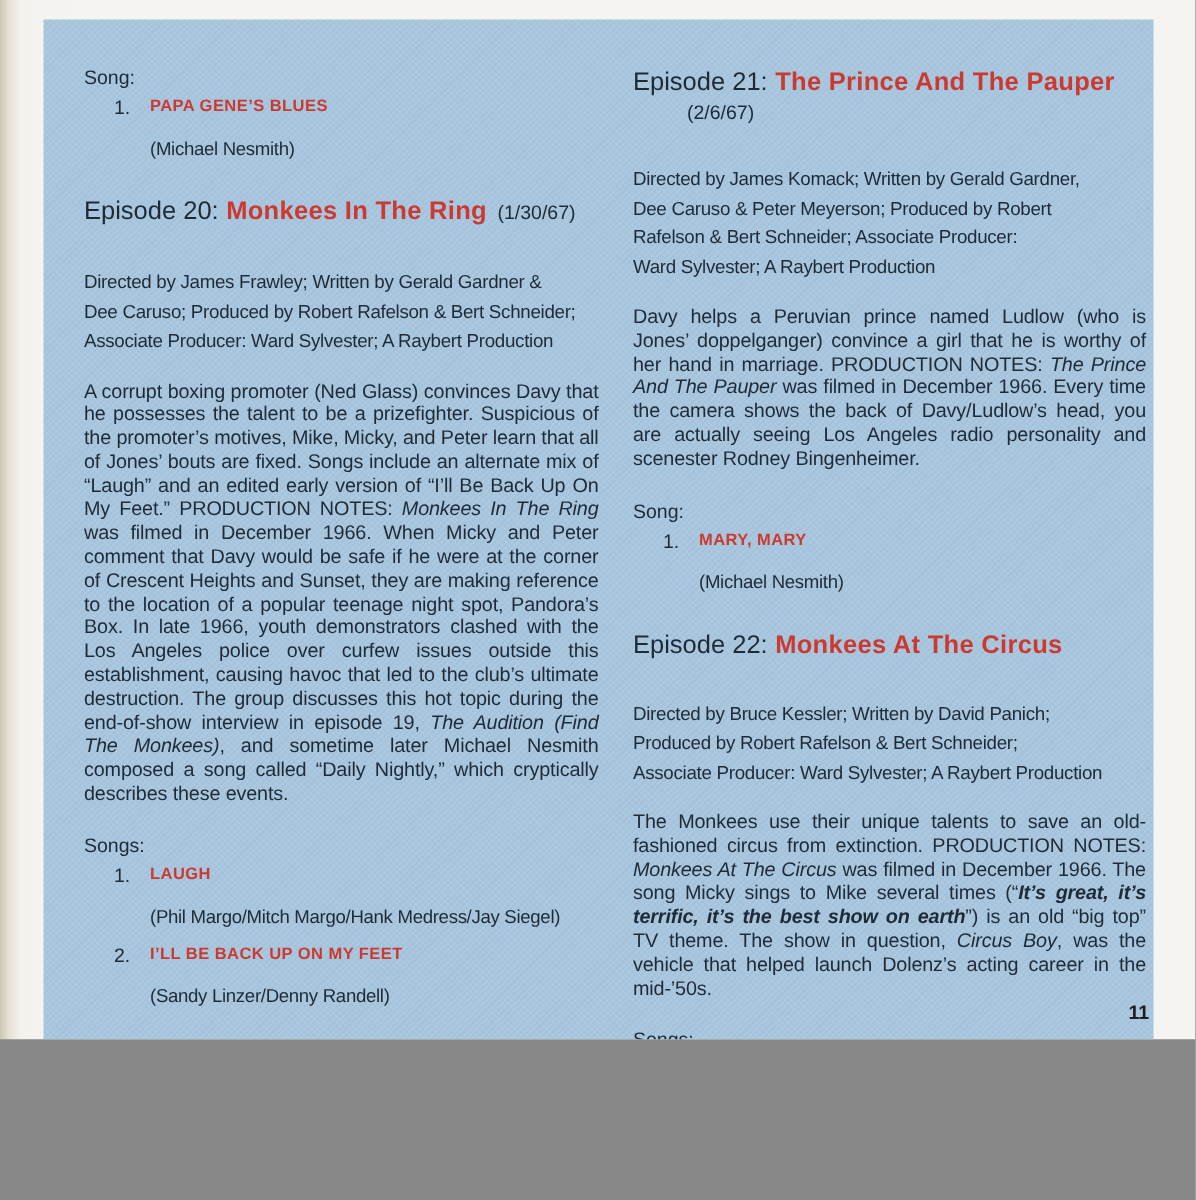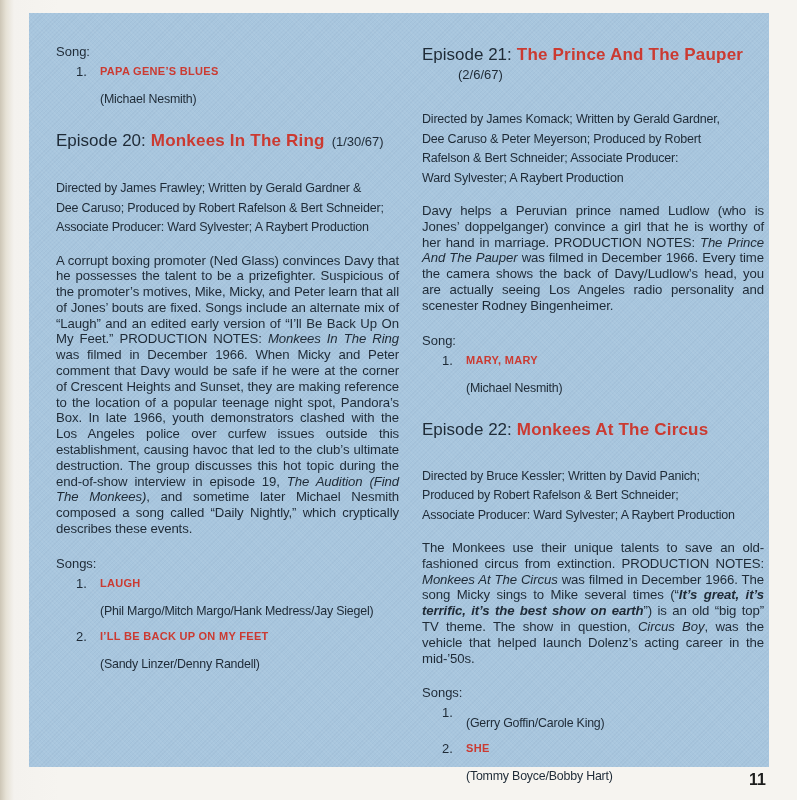--- a/index.html
+++ b/index.html
@@ -1,19 +1,19 @@
 <!DOCTYPE html>
 <html style="--panel_blue: #a8c6de; --accent_red: #cb3a31; --text_dark: #1e2a36; --paper_white: #f6f4f0;"><head>
 <meta charset="utf-8">
 <style>
   html, body { margin: 0; padding: 0; background: #888; }
 
   .page {
     position: relative;
-    width: 797px; height: 800px;
+    width: 797px; height: 693px;
     background: linear-gradient(90deg, #cdc6b6 0px, #e6e1d5 6px, #f4f2ee 14px, #f6f4f0 60px, #f6f4f0 100%);
     font-family: "Liberation Sans", "DejaVu Sans", sans-serif;
     overflow: hidden;
   }
 
   .panel {
     position: absolute; left: 29px; top: 13px;
     width: 740px; height: 754px;
     background-color: var(--panel_blue, #a8c6de);
     background-image:
@@ -83,21 +83,21 @@
     letter-spacing: -0.1px;
     text-align: justify;
     margin: 15px 0 0 0;
   }
 
   .songs-section { margin-top: 19px; }
 
   .page-num {
     position: absolute;
     right: 31px; bottom: 11px;
-    font-size: 16px; font-weight: bold;
+    font-size: 13px; font-weight: bold;
     color: #1d1d1d;
     text-align: center;
   }
 </style>
 </head>
 <body>
 
 <div class="page">
   <div class="panel">
 

